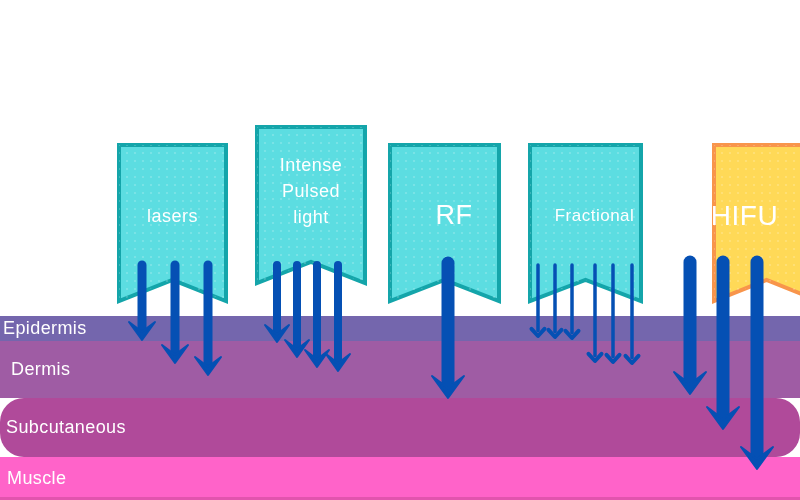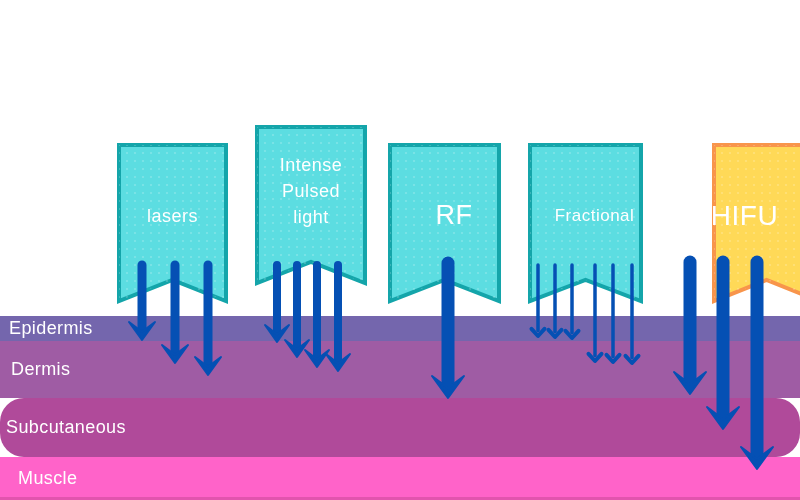--- a/index.html
+++ b/index.html
@@ -27,30 +27,30 @@
     letter-spacing:0.5px;
   }
   #scene{position:absolute;left:0;top:0;pointer-events:none;}
 </style>
 </head>
 <body>
 
 <div id="canvas">
   <div id="layers">
       <div class="layer" style="top: 316px; height: 25px; background: rgb(116, 102, 173);">
-        <span class="layer-label" style="padding-left: 9px;">Epidermis</span>
+        <span class="layer-label" style="padding-left: 3px;">Epidermis</span>
       </div>
       <div class="layer" style="top: 341px; height: 57px; background: rgb(159, 92, 164);">
         <span class="layer-label" style="padding-left: 11px;">Dermis</span>
       </div>
       <div class="layer" style="top: 398px; height: 59px; background: rgb(176, 74, 154); border-radius: 24px;">
         <span class="layer-label" style="padding-left: 6px;">Subcutaneous</span>
       </div>
       <div class="layer" style="top: 457px; height: 43px; background: rgb(255, 99, 201);">
-        <span class="layer-label" style="padding-left: 18px;">Muscle</span>
+        <span class="layer-label" style="padding-left: 7px;">Muscle</span>
       </div>
       <div class="layer" style="top: 497px; height: 3px; background: rgb(226, 84, 174);"></div>
     </div>
   <div id="banners">
       <div class="banner" style="left: 117px; top: 143px; width: 111px; height: 166px;">
         <svg width="111" height="166" viewBox="0 0 111 166">
           <defs>
             <pattern id="dots-0" width="8" height="8" patternUnits="userSpaceOnUse">
               <circle cx="2" cy="2" r="1.1" fill="rgba(255,255,255,0.22)"></circle>
             </pattern>

